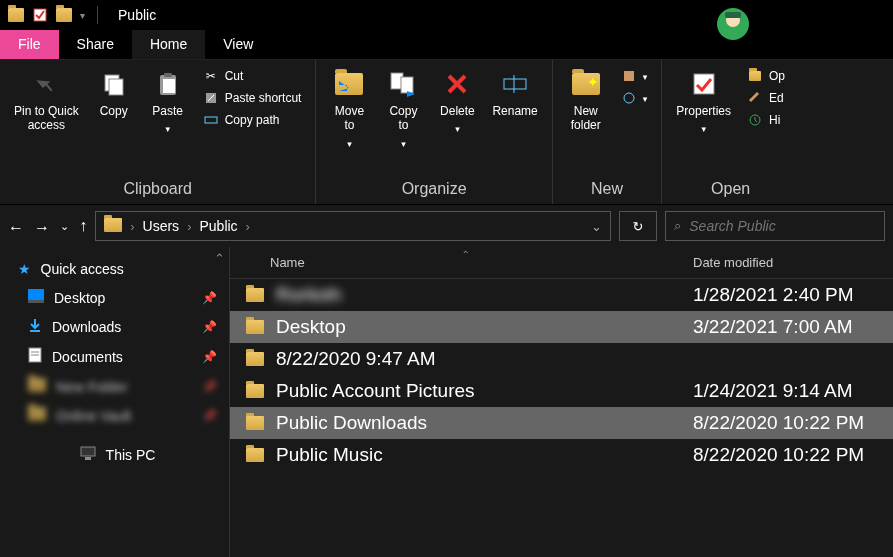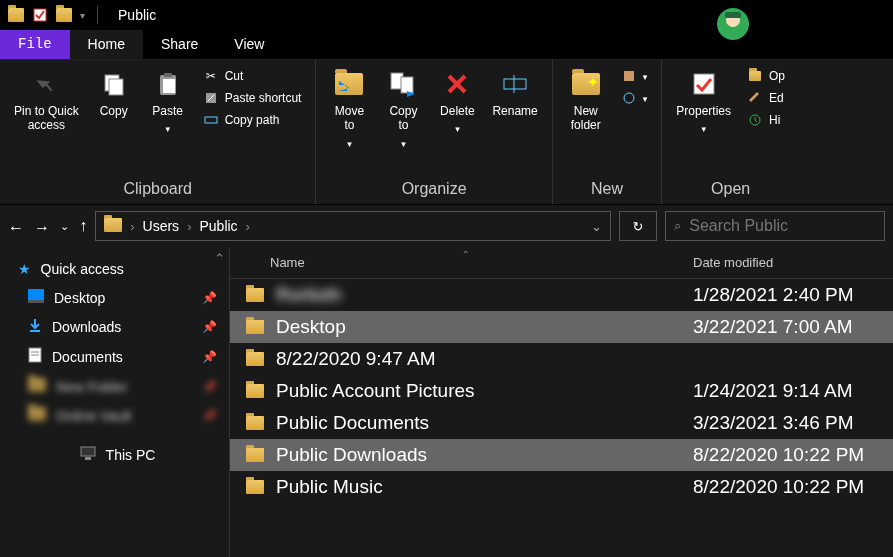--- a/index.html
+++ b/index.html
@@ -6,21 +6,21 @@
 body { background: #000; color: #fff; width: 893px; height: 557px; overflow: hidden; font-size: 13px; }
 
 .titlebar { height: 30px; background: #000; display: flex; align-items: center; padding: 0 8px; gap: 8px; }
 .titlebar .icon-sm { width: 16px; height: 16px; display: flex; align-items: center; justify-content: center; }
 .titlebar .title { margin-left: 8px; font-size: 14px; color: #fff; }
 .titlebar .divider { width: 1px; height: 18px; background: #444; margin: 0 4px; }
 .avatar { position: absolute; right: 140px; top: 4px; width: 40px; height: 40px; }
 
 .menubar { height: 30px; background: #000; display: flex; border-bottom: 1px solid #222; }
 .menubar .tab { padding: 6px 18px; font-size: 14px; cursor: pointer; color: #fff; }
-.menubar .tab.file { background: #6d28d9; font-family: Liberation Mono, monospace; }
+.menubar .tab.file { background: #ec4899; }
 .menubar .tab.active { background: #191919; }
 
 .ribbon { height: 145px; background: #191919; display: flex; border-bottom: 1px solid #000; }
 .ribbon-group { display: flex; flex-direction: column; border-right: 1px solid #333; padding: 4px 8px; }
 .ribbon-group .items { display: flex; flex: 1; align-items: flex-start; gap: 4px; }
 .ribbon-group .label { text-align: center; font-size: 16px; color: #ccc; padding: 2px 0; }
 .ribbon-btn { display: flex; flex-direction: column; align-items: center; justify-content: flex-start; padding: 4px 6px; cursor: pointer; text-align: center; gap: 4px; min-width: 50px; }
 .ribbon-btn .icn { width: 32px; height: 32px; display: flex; align-items: center; justify-content: center; }
 .ribbon-btn .lbl { font-size: 12px; line-height: 1.2; }
 .ribbon-sub { display: flex; flex-direction: column; gap: 2px; padding: 2px; }
@@ -28,21 +28,21 @@
 .ribbon-sub-item .si { width: 16px; height: 16px; display:flex; align-items:center; justify-content:center; }
 
 .navbar { height: 42px; background: #191919; display: flex; align-items: center; padding: 0 8px; gap: 8px; }
 .nav-arrows { display: flex; gap: 10px; align-items: center; }
 .nav-arrows span { cursor: pointer; font-size: 16px; color: #fff; }
 .addressbar { flex: 1; height: 30px; border: 1px solid #555; background: #191919; display: flex; align-items: center; padding: 0 8px; gap: 8px; }
 .addressbar .crumb { display: flex; align-items: center; gap: 6px; cursor: pointer; font-size: 14px; }
 .addressbar .sep { color: #888; }
 .refresh-box { width: 38px; height: 30px; border: 1px solid #555; display:flex; align-items:center; justify-content:center; cursor:pointer; }
 .searchbox { width: 220px; height: 30px; border: 1px solid #555; background: #191919; display: flex; align-items: center; padding: 0 8px; gap: 8px; }
-.searchbox input { background: transparent; border: none; color: #888; outline: none; font-size: 16px; width: 100%; }
+.searchbox input { background: transparent; border: none; color: #888; outline: none; font-size: 14px; width: 100%; font-style: italic; }
 
 .content { display: flex; height: calc(557px - 30px - 30px - 145px - 42px); }
 .sidebar { width: 230px; background: #191919; border-right: 1px solid #333; padding: 8px 0; overflow: hidden; position: relative; }
 .sidebar .scroll-up { position: absolute; right: 4px; top: 4px; color: #888; cursor: pointer; }
 .side-item { display: flex; align-items: center; padding: 6px 12px 6px 28px; gap: 10px; cursor: pointer; font-size: 14px; }
 .side-item.top { padding-left: 18px; }
 .side-item .pin { margin-left: auto; color: #777; font-size: 12px; }
 .side-item.blurred { filter: blur(3px); opacity: 0.7; }
 
 .filelist { flex: 1; background: #191919; }
@@ -86,22 +86,22 @@
     <svg width="40" height="40">
         <circle cx="20" cy="20" r="16" fill="#3a5"></circle>
         <circle cx="20" cy="16" r="7" fill="#fdb"></circle>
         <rect x="12" y="8" width="16" height="6" fill="#264" rx="2"></rect>
       </svg>
   </div>
 </div>
 
 <div class="menubar">
   <div class="tab file">File</div>
+  <div class="tab">Share</div>
   <div class="tab active">Home</div>
-  <div class="tab">Share</div>
   <div class="tab">View</div>
 </div>
 
 <div class="ribbon">
   <div class="ribbon-group">
     <div class="items">
       <div class="ribbon-btn">
         <span class="icn">
             <svg width="26" height="26">
               <path d="M8 4 L18 14 L14 14 L14 22 L12 22 L12 14 L8 14 Z" fill="#555" transform="rotate(-40 13 13)"></path>
@@ -371,25 +371,20 @@
         </div>
         <div class="filerow">
           <span class="ficon"><span class="folder-icon"></span></span>
     <span class="fdate">8/22/2020 9:47 AM</span>
         </div>
         <div class="filerow">
           <span class="ficon"><span class="folder-icon"></span></span>
     <span class="fname">Public Account Pictures</span>
     <span class="fdate">1/24/2021 9:14 AM</span>
         </div>
-        <div class="filerow">
-          <span class="ficon"><span class="folder-icon"></span></span>
-    <span class="fname">Public Documents</span>
-    <span class="fdate">3/23/2021 3:46 PM</span>
-        </div>
         <div class="filerow selected">
           <span class="ficon"><span class="folder-icon"></span></span>
     <span class="fname">Public Downloads</span>
     <span class="fdate">8/22/2020 10:22 PM</span>
         </div>
         <div class="filerow">
           <span class="ficon"><span class="folder-icon"></span></span>
     <span class="fname">Public Music</span>
     <span class="fdate">8/22/2020 10:22 PM</span>
         </div>

